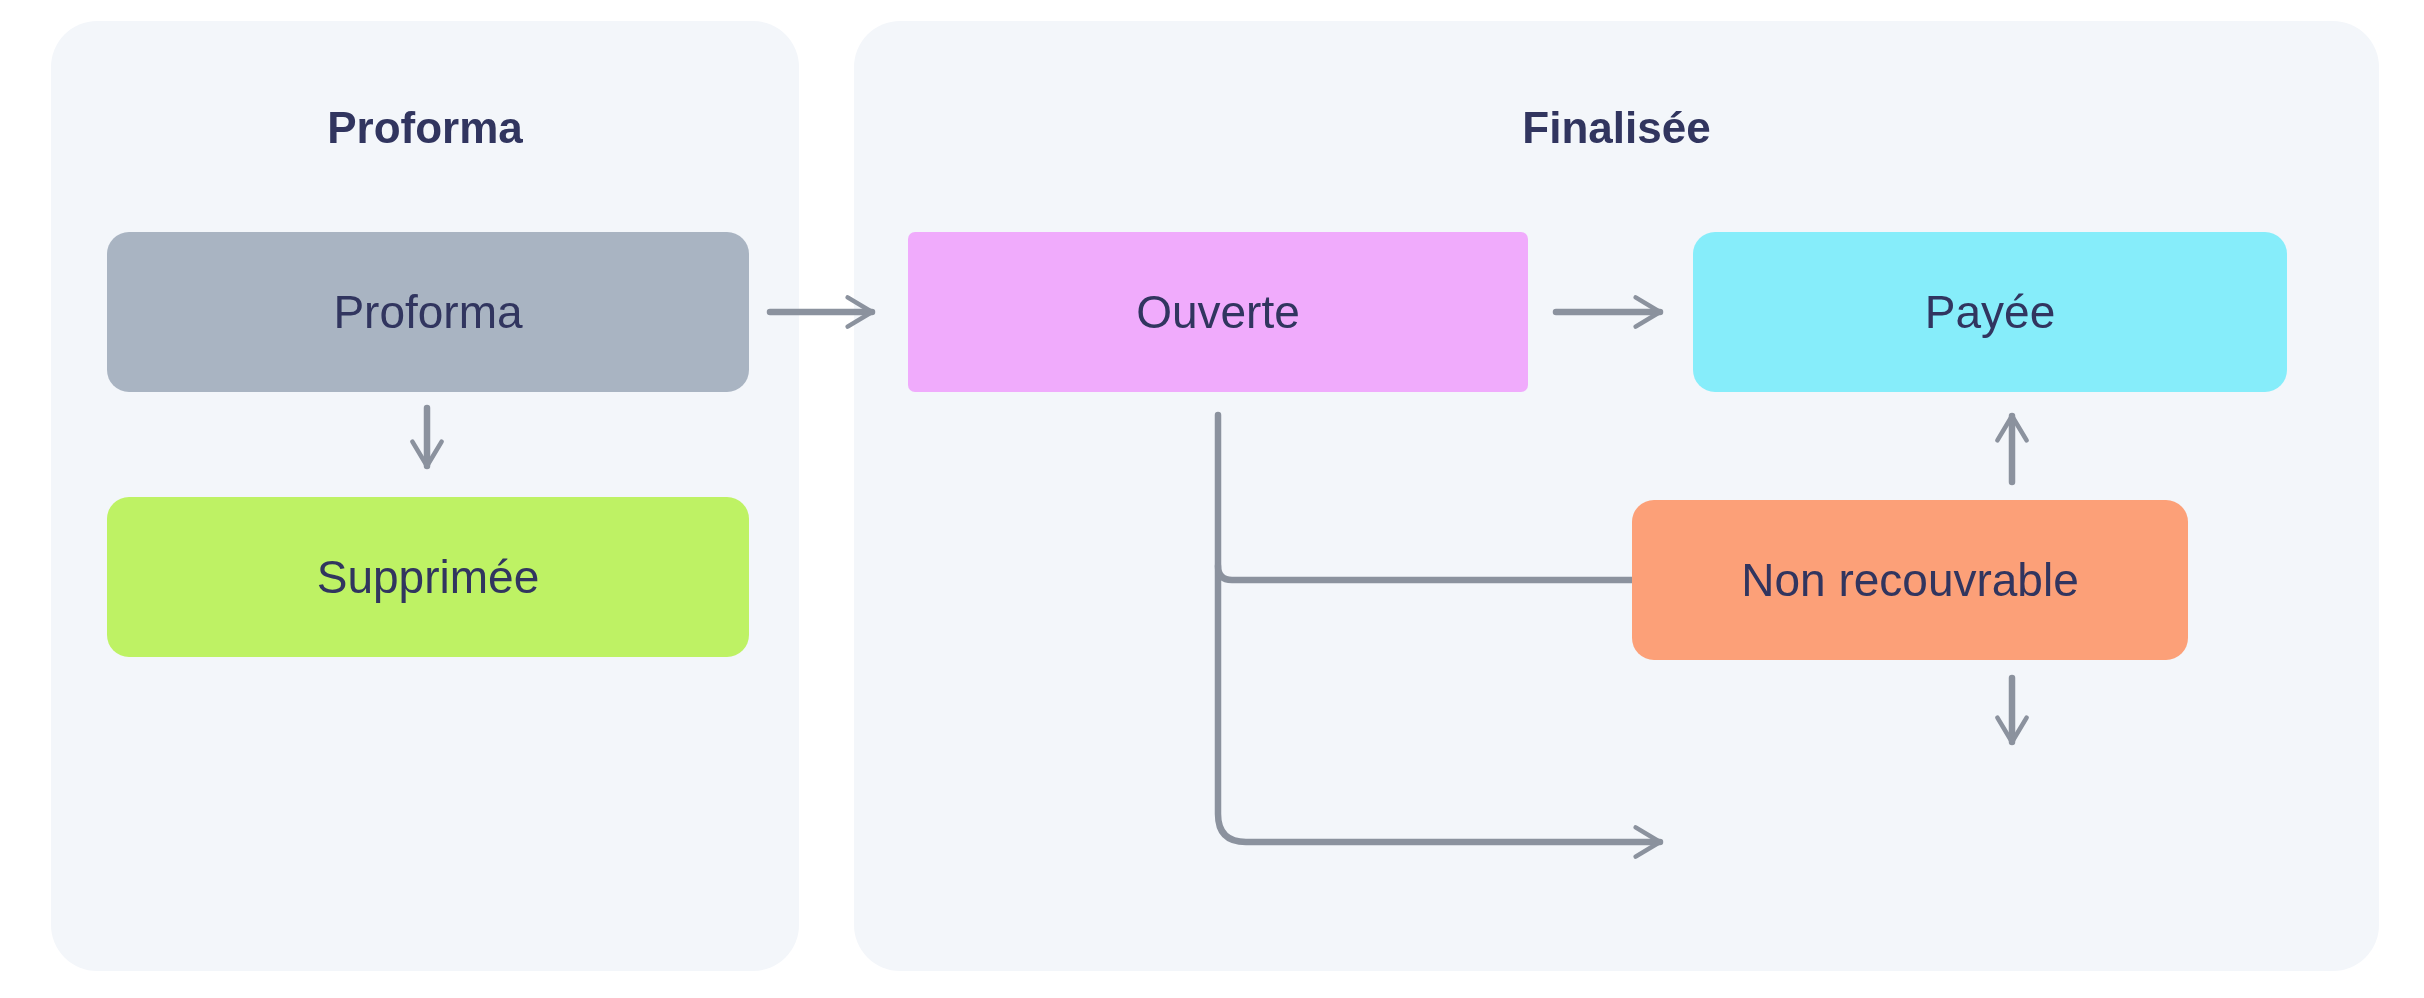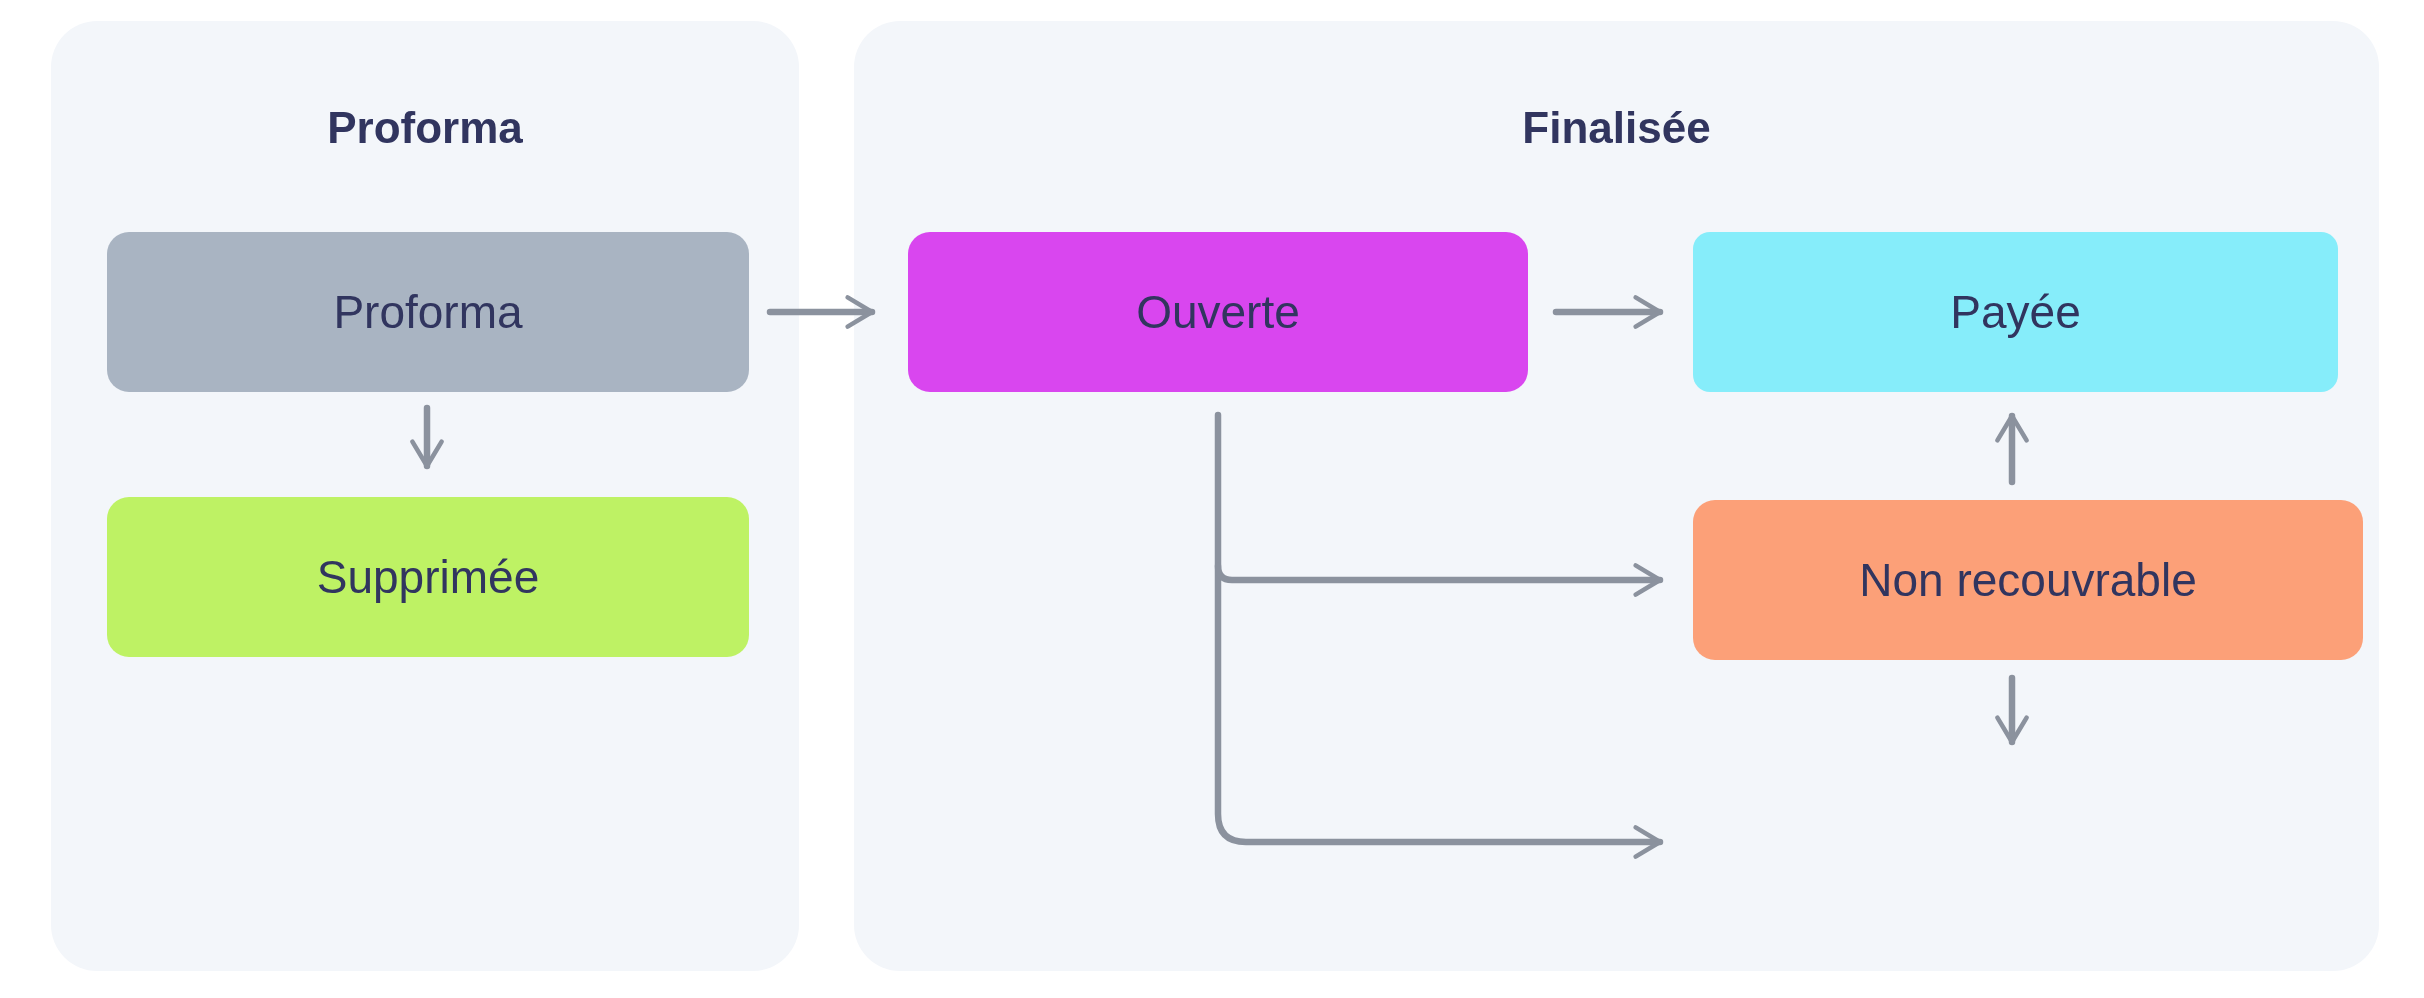--- a/index.html
+++ b/index.html
@@ -45,22 +45,22 @@
     justify-content: center;
   }
   .node .lbl {
     font-size: 46px;
     color: var(--text, #31355f);
     white-space: nowrap;
   }
   .n-proforma  { left: 107px;  top: 232px; width: 642px; }
   .n-supprimee { left: 107px;  top: 497px; width: 642px; }
   .n-ouverte   { left: 908px;  top: 232px; width: 620px; }
-  .n-payee     { left: 1693px; top: 232px; width: 645px; border-radius: 17px; }
-  .n-nonrec    { left: 1693px; top: 500px; width: 670px; }
+  .n-payee     { left: 1693px; top: 232px; width: 594px; }
+  .n-nonrec    { left: 1632px; top: 500px; width: 556px; }
   .n-annulee   { left: 1693px; top: 762px; width: 638px; }
 
   .edges {
     position: absolute;
     left: 0; top: 0;
     width: 2424px;
     height: 998px;
     pointer-events: none;
   }
   .edge {
@@ -105,21 +105,21 @@
   </svg>
 
   <div class="node n-proforma" style="background-color: rgb(169, 180, 194);">
     <span class="lbl">Proforma</span>
   </div>
 
   <div class="node n-supprimee" style="background-color: #bef264;">
     <span class="lbl">Supprimée</span>
   </div>
 
-  <div class="node n-ouverte" style="background-color: #d946ef;">
+  <div class="node n-ouverte" style="background-color: #f0abfc; border-radius: 7px;">
     <span class="lbl">Ouverte</span>
   </div>
 
   <div class="node n-payee" style="background-color: rgb(134, 237, 250);">
     <span class="lbl">Payée</span>
   </div>
 
   <div class="node n-nonrec" style="background-color: rgb(252, 160, 120);">
     <span class="lbl">Non recouvrable</span>
   </div>

